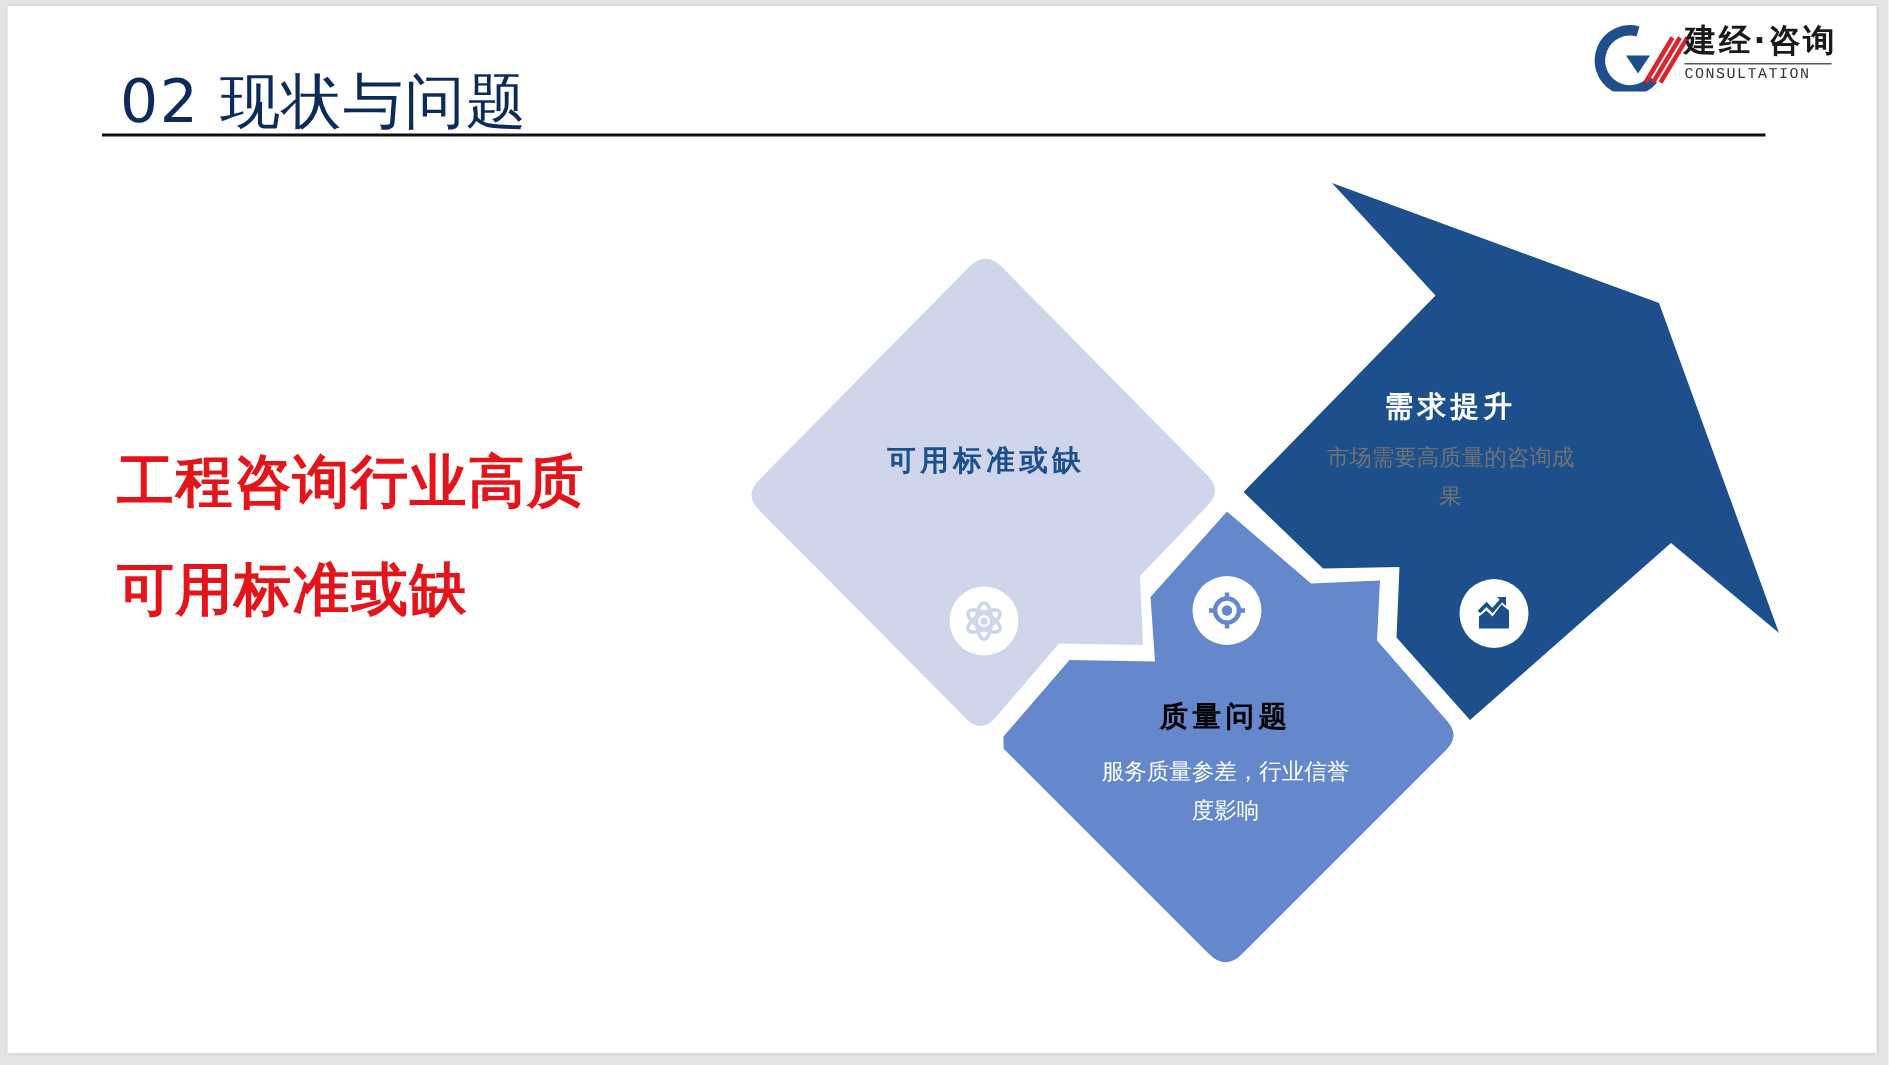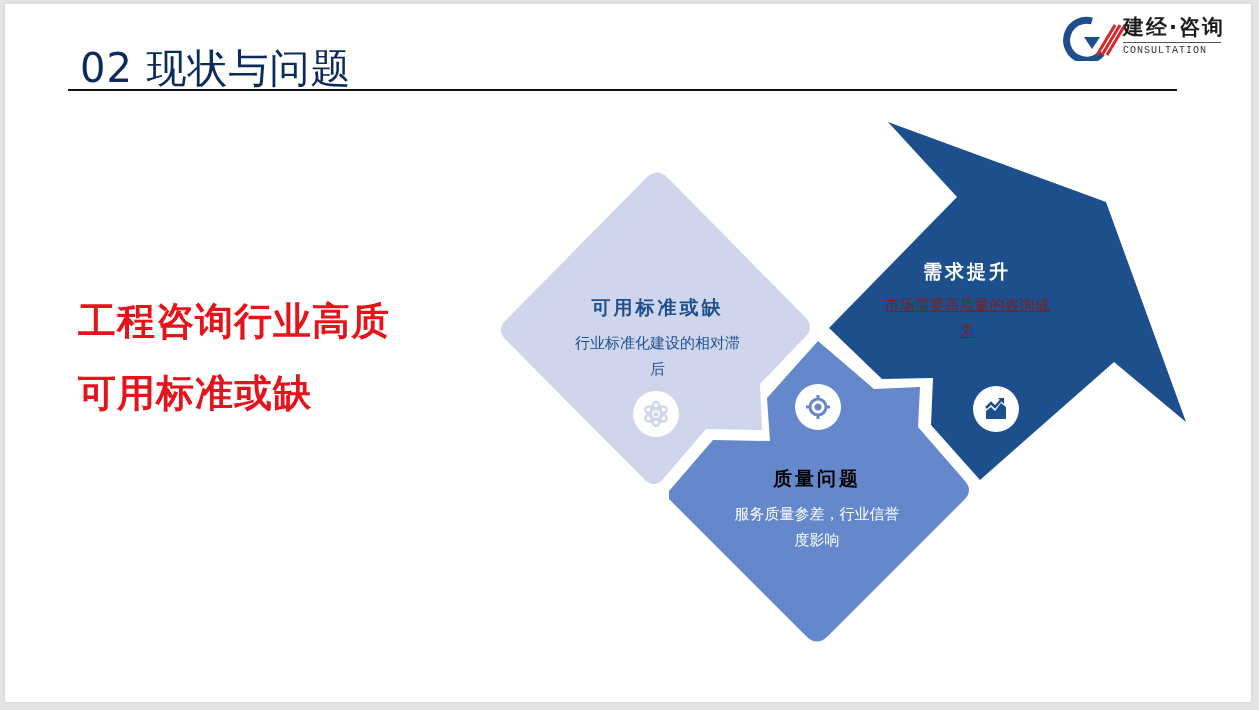--- a/index.html
+++ b/index.html
@@ -82,21 +82,20 @@
 
   <path d="M646 178 Q657 167 668 178 L806 318 Q814 327 806 336 L760 384 L762 430 L706 429 L664 478 Q655 489 645 480 L506 340 Q496 330 506 320 Z" fill="#cfd6eb"></path>
 
   <path d="M669 491 L713 440 L770 441 L767 398 L818 341 L874 389 L920 387 L918 427 L965 481 Q973 490 965 499 L828 636 Q817 647 806 636 L669 499 Z" fill="#6488cb"></path>
 
   <path d="M888 122 L1106 202 L1186 422 L1114 362 L980 480 L931 425 L933 378 L882 379 L829 328 L957 197 Z" fill="#1c4f8c"></path>
 </svg>
 
 <div class="card-text" style="left:560px; top:258px; width:195px;margin-top:36px;">
   <div class="card-title" style="color:#1c4f8c;">可用标准或缺</div>
-  <div class="card-desc" style="color:#1c4f8c; margin: 10px auto 0; width:172px;">行业标准化建设的相对滞后</div>
 </div>
 <div class="icon-circle" style="left:633px; top:391px; background:#ffffff;">
   <svg width="30" height="30" viewBox="0 0 30 30">
     <g fill="none" stroke="#cfd6eb" stroke-width="2.4">
       <ellipse cx="15" cy="15" rx="5" ry="12"></ellipse>
       <ellipse cx="15" cy="15" rx="5" ry="12" transform="rotate(60 15 15)"></ellipse>
       <ellipse cx="15" cy="15" rx="5" ry="12" transform="rotate(-60 15 15)"></ellipse>
     </g>
     <circle cx="15" cy="15" r="2.5" fill="#cfd6eb"></circle>
   </svg>
@@ -112,21 +111,21 @@
     <circle cx="15" cy="15" r="3.5" fill="#6488cb"></circle>
     <rect x="13.5" y="3" width="3" height="5" fill="#6488cb"></rect>
     <rect x="13.5" y="22" width="3" height="5" fill="#6488cb"></rect>
     <rect x="3" y="13.5" width="5" height="3" fill="#6488cb"></rect>
     <rect x="22" y="13.5" width="5" height="3" fill="#6488cb"></rect>
   </svg>
 </div>
 
 <div class="card-text" style="left:867px; top:258px; width:200px;">
   <div class="card-title" style="color:#ffffff;">需求提升</div>
-  <div class="card-desc" style="color:#7f1d1d; margin: 8px auto 0; width:172px;text-decoration:underline;">市场需要高质量的咨询成果</div>
+  <div class="card-desc" style="color:#737373; margin: 8px auto 0; width:172px;">市场需要高质量的咨询成果</div>
 </div>
 <div class="icon-circle" style="left:973px; top:386px; background:#ffffff;">
   <svg width="28" height="28" viewBox="0 0 28 28">
     <path d="M4 24 L4 16 L9 12 L13 16 L19 8 L24 12 L24 24 Z" fill="#1c4f8c"></path>
     <path d="M4 13 L9 8 L13 12 L20 4" fill="none" stroke="#1c4f8c" stroke-width="2.5"></path>
     <path d="M16 3 L22 3 L22 9 Z" fill="#1c4f8c"></path>
   </svg>
 </div>
 
 </body></html>

